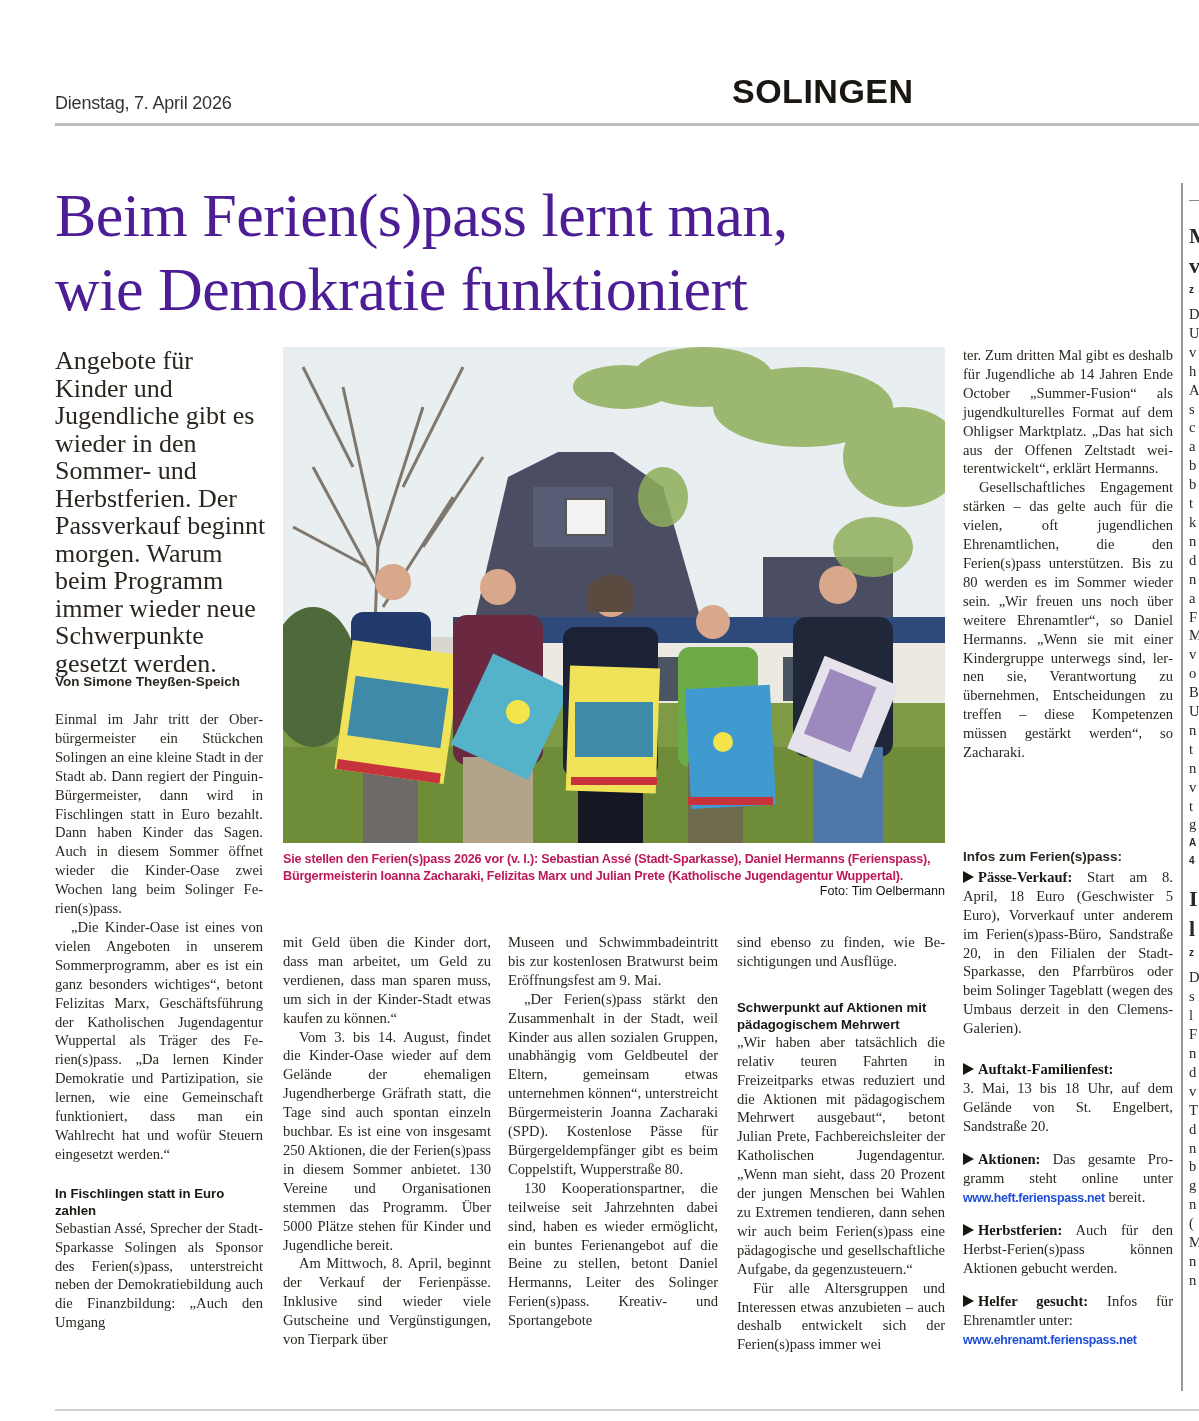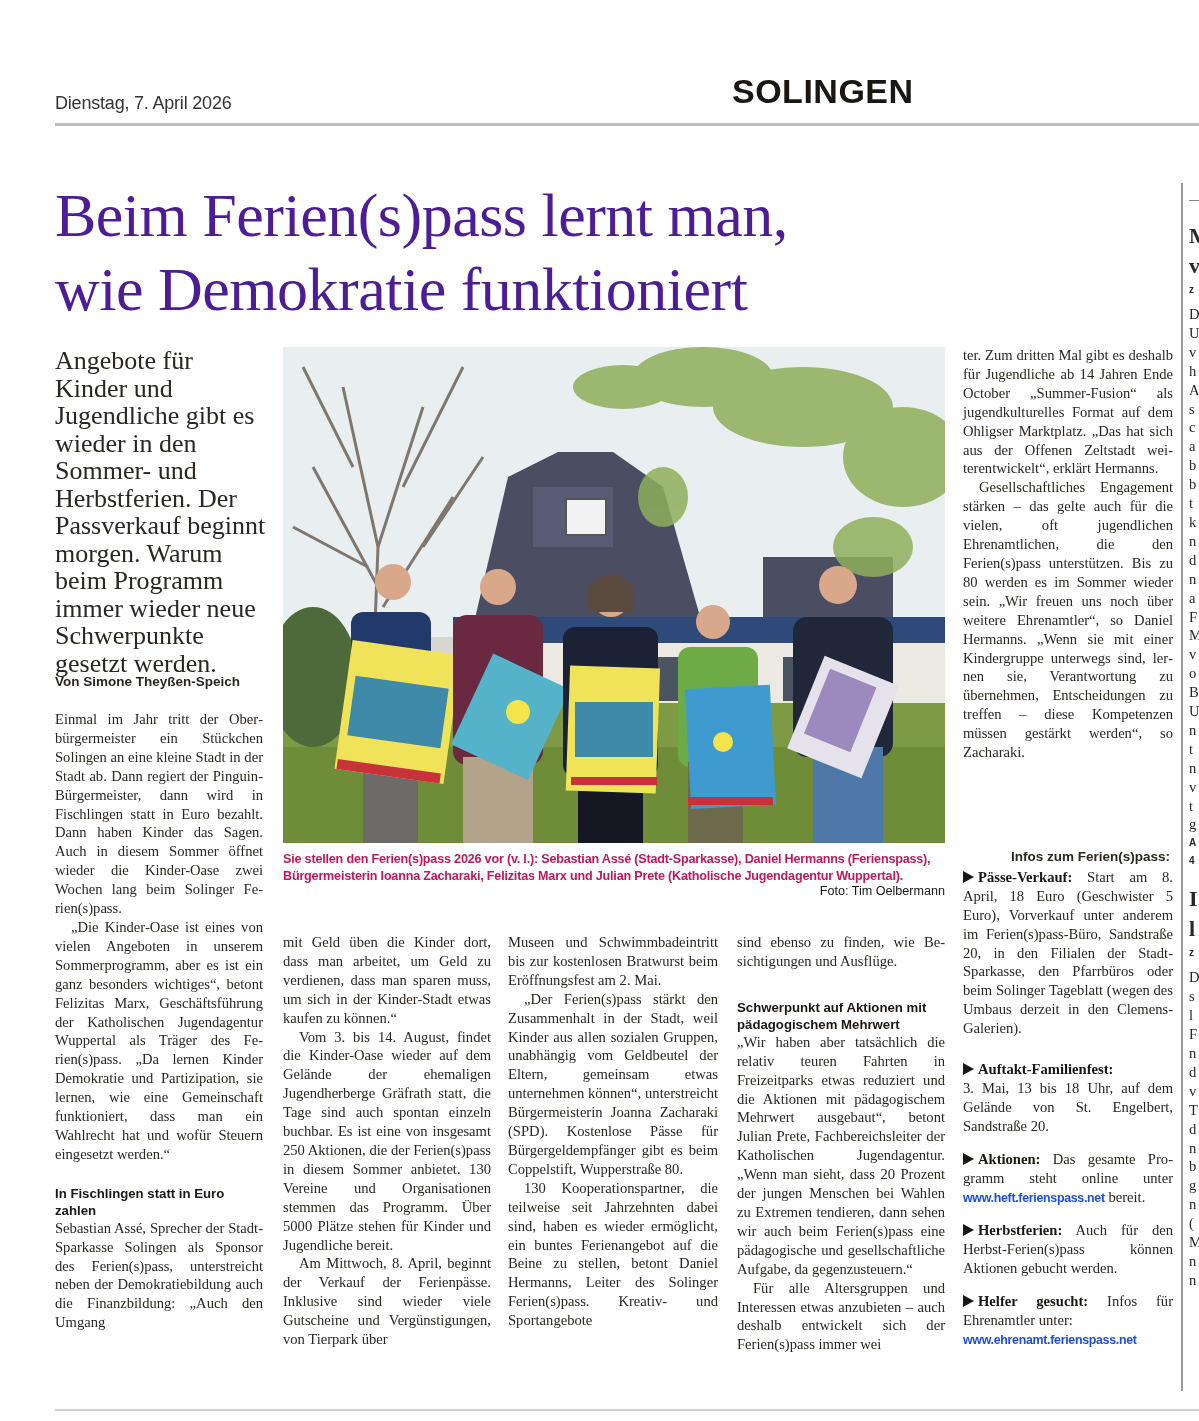--- a/index.html
+++ b/index.html
@@ -16,21 +16,21 @@
   .col h4{margin:14px 0 0 0;font-family:"Liberation Sans",sans-serif;font-size:13.2px;line-height:17px;font-weight:bold;text-align:left;color:#1a1612;}
   #c1{left:55px;top:710px;width:208px;}
   #c2{left:283px;top:933px;width:208px;}
   #c3{left:508px;top:933px;width:210px;}
   #c4{left:737px;top:933px;width:208px;}
   #c5{left:963px;top:346px;width:210px;}
   #photo{position:absolute;left:283px;top:347px;width:662px;height:496px;overflow:hidden;background:#dfe3e6;}
   #caption{position:absolute;left:283px;top:851px;width:662px;font-family:"Liberation Sans",sans-serif;font-size:12.6px;line-height:16.5px;font-weight:bold;color:#be185d;letter-spacing:-0.2px;}
   #credit{position:absolute;right:254px;top:884px;font-family:"Liberation Sans",sans-serif;font-size:12.6px;color:#1a1612;}
   #infos{position:absolute;left:963px;top:848px;width:210px;font-family:"Liberation Serif",serif;font-size:14.6px;line-height:18.9px;color:#2b2620;text-align:justify;}
-  #infos .ttl{font-family:"Liberation Sans",sans-serif;font-weight:bold;font-size:13.5px;margin-bottom:1px;margin-left:48px;}
+  #infos .ttl{font-family:"Liberation Sans",sans-serif;font-weight:bold;font-size:13.5px;margin-bottom:1px;}
   #infos .item{margin-bottom:14px;}
   #infos .k{font-weight:bold;color:#1a1612;}
   #infos .url{font-family:"Liberation Sans",sans-serif;font-weight:bold;font-size:12.4px;letter-spacing:-0.3px;color:#1d4ed8;}
   .tri{display:inline-block;width:0;height:0;border-top:6px solid transparent;border-bottom:6px solid transparent;border-left:11px solid #1a1612;margin-right:4px;vertical-align:-1px;}
   #vrule{position:absolute;left:1181px;top:183px;width:2px;height:1208px;background:#9a9a9a;}
   #rule-bottom{position:absolute;left:55px;right:0;top:1409px;height:2px;background:#cfcfcf;}
   #next{position:absolute;left:1189px;top:200px;width:40px;font-family:"Liberation Serif",serif;color:#2b2620;}
   #next .dash{border-top:1px solid #888;width:20px;margin-bottom:20px;}
   #next .h{font-weight:bold;font-size:22px;line-height:30px;}
   #next .s{font-family:"Liberation Sans",sans-serif;font-weight:bold;font-size:10px;line-height:18px;}
@@ -142,21 +142,21 @@
 <div id="caption">Sie stellen den Ferien(s)pass 2026 vor (v. l.): Sebastian Assé (Stadt-Sparkasse), Daniel Hermanns (Ferien­spass), Bürgermeisterin Ioanna Zacharaki, Felizitas Marx und Julian Prete (Katholische Jugendagentur Wup­pertal).</div>
 <div id="credit">Foto: Tim Oelbermann</div>
 
 <div class="col" id="c2">
   <p>mit Geld üben die Kinder dort, dass man arbeitet, um Geld zu verdienen, dass man sparen muss, um sich in der Kinder-Stadt etwas kaufen zu kön­nen.“</p>
   <p class="ind">Vom 3. bis 14. August, fin­det die Kinder-Oase wieder auf dem Gelände der ehemaligen Jugendherberge Gräfrath statt, die Tage sind auch spontan einzeln buchbar. Es ist eine von insgesamt 250 Aktionen, die der Ferien(s)pass in diesem Sommer anbietet. 130 Vereine und Organisationen stemmen das Programm. Über 5000 Plät­ze stehen für Kinder und Ju­gendliche bereit.</p>
   <p class="ind">Am Mittwoch, 8. April, be­ginnt der Verkauf der Ferien­pässe. Inklusive sind wieder viele Gutscheine und Vergüns­tigungen, von Tierpark über</p>
 </div>
 
 <div class="col" id="c3">
-  <p>Museen und Schwimmbadein­tritt bis zur kostenlosen Brat­wurst beim Eröffnungsfest am 2. Mai.</p>
+  <p>Museen und Schwimmbadein­tritt bis zur kostenlosen Brat­wurst beim Eröffnungsfest am 9. Mai.</p>
   <p class="ind">„Der Ferien(s)pass stärkt den Zusammenhalt in der Stadt, weil Kinder aus allen so­zialen Gruppen, unabhängig vom Geldbeutel der Eltern, ge­meinsam etwas unternehmen können“, unterstreicht Bür­germeisterin Joanna Zachara­ki (SPD). Kostenlose Pässe für Bürgergeldempfänger gibt es beim Coppelstift, Wupperstra­ße 80.</p>
   <p class="ind">130 Kooperationspartner, die teilweise seit Jahrzehnten dabei sind, haben es wieder er­möglicht, ein buntes Ferienan­gebot auf die Beine zu stellen, betont Daniel Hermanns, Lei­ter des Solinger Ferien(s)pass. Kreativ- und Sportangebote</p>
 </div>
 
 <div class="col" id="c4">
   <p>sind ebenso zu finden, wie Be­sichtigungen und Ausflüge.</p>
   <h4 style="margin-top:28px;">Schwerpunkt auf Aktionen mit pädagogischem Mehrwert</h4>
   <p>„Wir haben aber tatsächlich die relativ teuren Fahrten in Freizeitparks etwas reduziert und die Aktionen mit pädago­gischem Mehrwert ausge­baut“, betont Julian Prete, Fachbereichsleiter der Katho­lischen Jugendagentur. „Wenn man sieht, dass 20 Prozent der jungen Menschen bei Wahlen zu Extremen tendieren, dann sehen wir auch beim Fe­rien(s)pass eine pädagogische und gesellschaftliche Aufgabe, da gegenzusteuern.“</p>
   <p class="ind">Für alle Altersgruppen und Interessen etwas anzubieten – auch deshalb entwickelt sich der Ferien(s)pass immer wei­</p>
 </div>

